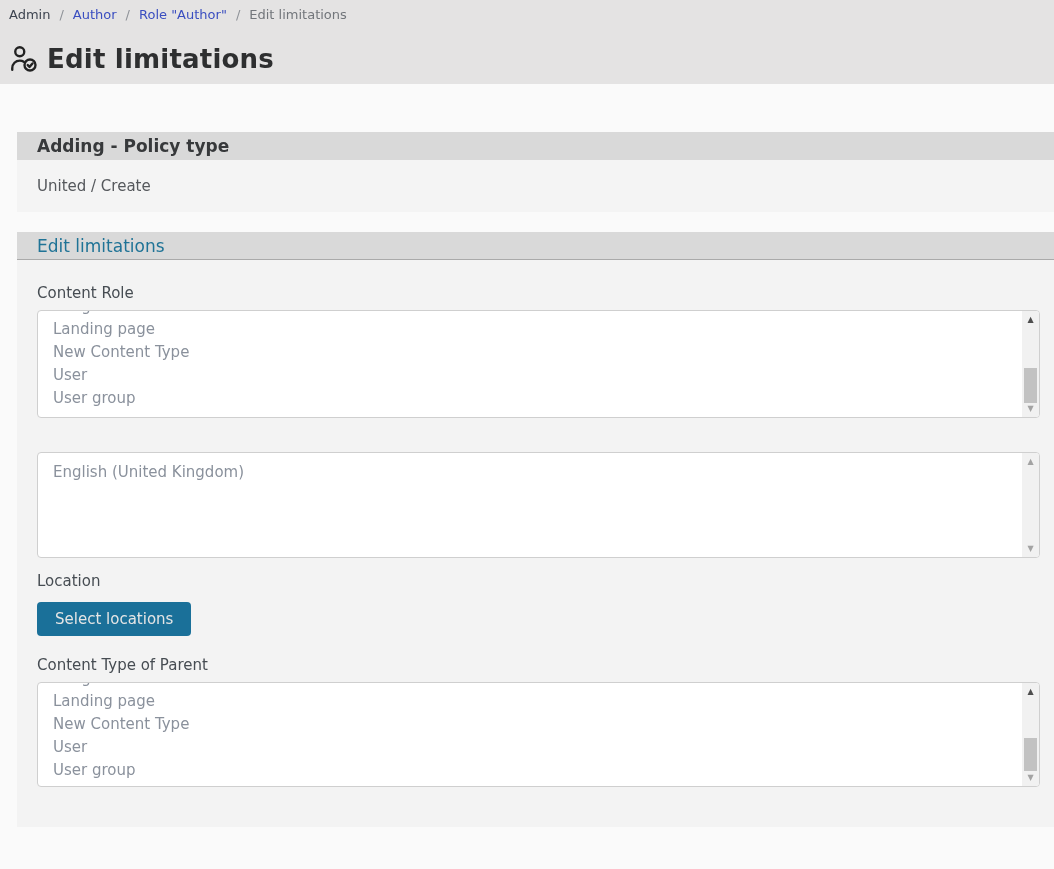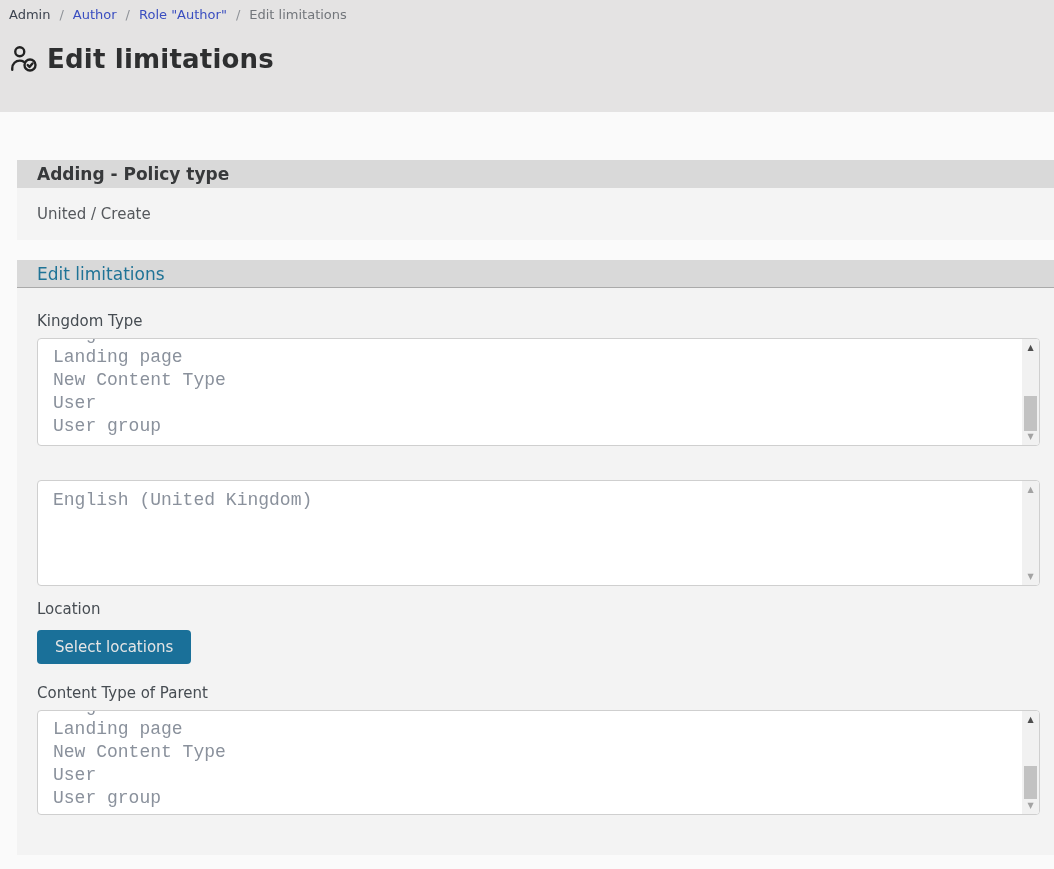--- a/index.html
+++ b/index.html
@@ -5,21 +5,21 @@
   * { box-sizing: border-box; }
   html, body { margin: 0; padding: 0; }
   body {
     width: 1054px; height: 869px; overflow: hidden;
     background: #fafafa;
     font-family: "DejaVu Sans", "Liberation Sans", sans-serif;
     -webkit-font-smoothing: antialiased;
   }
 
   
-  .page-header { height: 112px; background: #e4e3e3; padding: 6px 0 8px 8px; }
+  .page-header { height: 84px; background: #e4e3e3; padding: 6px 0 8px 8px; }
   .breadcrumb {
     display: flex; align-items: center; gap: 9px;
     font-size: 13px; padding: 1px 0 0 1px; color: #72767b;
   }
   .bc-root    { color: #3d4450; }
   .bc-link    { color: #3a4ec0; text-decoration: none; cursor: pointer; }
   .bc-sep     { color: #8d9197; }
   .bc-current { color: #72767b; }
   .title-row  { display: flex; align-items: center; margin-top: 21px; padding-left: 1px; }
   .role-icon  { width: 30px; height: 32px; flex: 0 0 auto; }
@@ -57,21 +57,21 @@
   .listbox {
     position: relative; background: #ffffff;
     border: 1px solid #cfcfcf; border-radius: 4px;
     overflow: hidden; width: 100%;
   }
   .lb-h108 { height: 108px; }
   .lb-h106 { height: 106px; margin-top: 34px; }
   .lb-h105 { height: 105px; }
   .options {
     list-style: none; margin: 0; padding: 0 30px 0 15px;
-    font-size: 18px; color: #8a919c; line-height: 23px; font-family: Liberation Mono, monospace;
+    font-size: 15px; color: #8a919c; line-height: 23px;
   }
   .options.scrolled { margin-top: -16px; }
   .options.padded   { padding-top: 8px; }
   .options li { white-space: nowrap; cursor: default; }
 
   
   .scrollbar {
     position: absolute; top: 0; right: 0; bottom: 0; width: 17px;
     background: #f1f1f1;
   }
@@ -129,21 +129,21 @@
     </div>
   </section>
 
   <section class="card card-limitations">
     <div class="card-header">
       <span>Edit limitations</span>
     </div>
     <div class="card-body">
 
       <div class="field">
-        <div class="field-label">Kingdom Type</div>
+        <div class="field-label">Content Role</div>
         <div class="listbox lb-h108">
           <ul class="options scrolled">
             <li>Image</li>
             <li>Landing page</li>
             <li>New Content Type</li>
             <li>User</li>
             <li>User group</li>
           </ul>
           <div class="scrollbar">
             <div class="sb-btn dark">▲</div>

